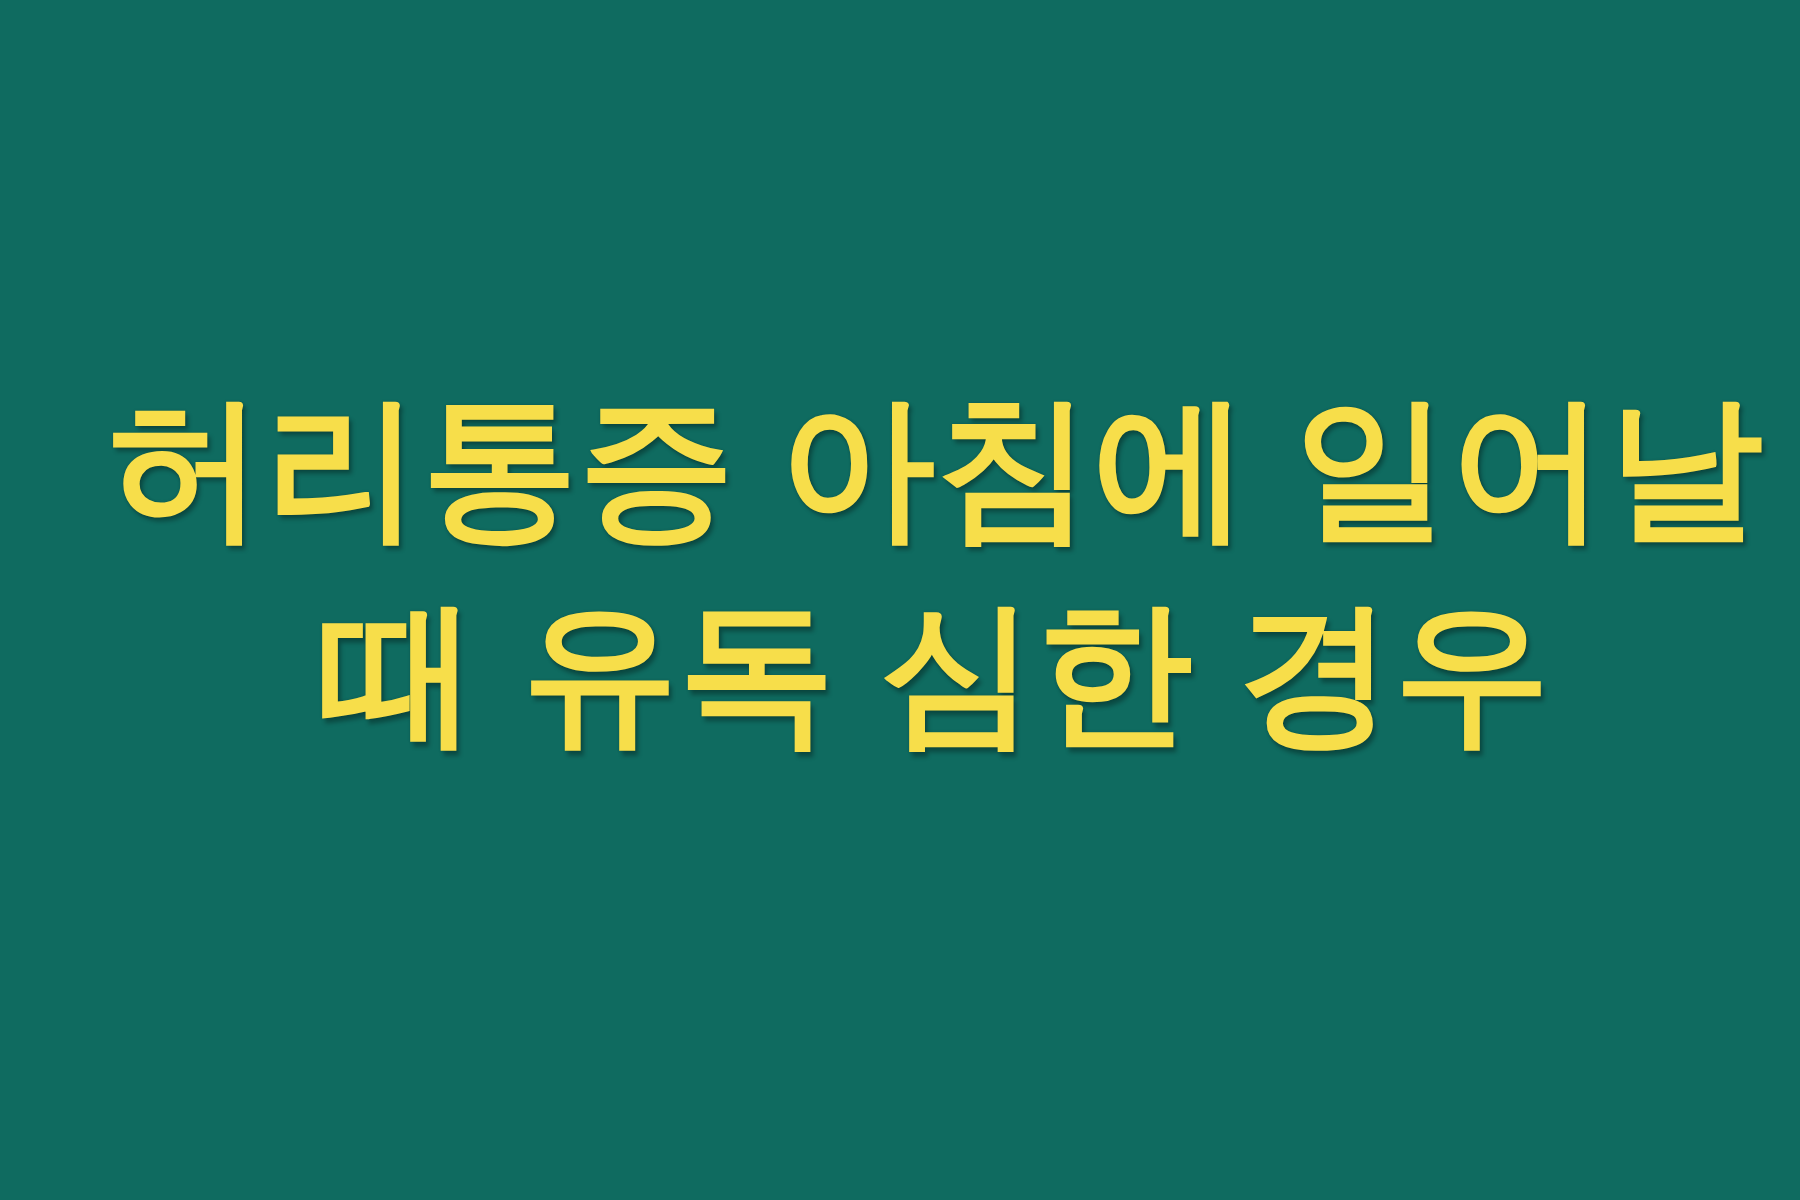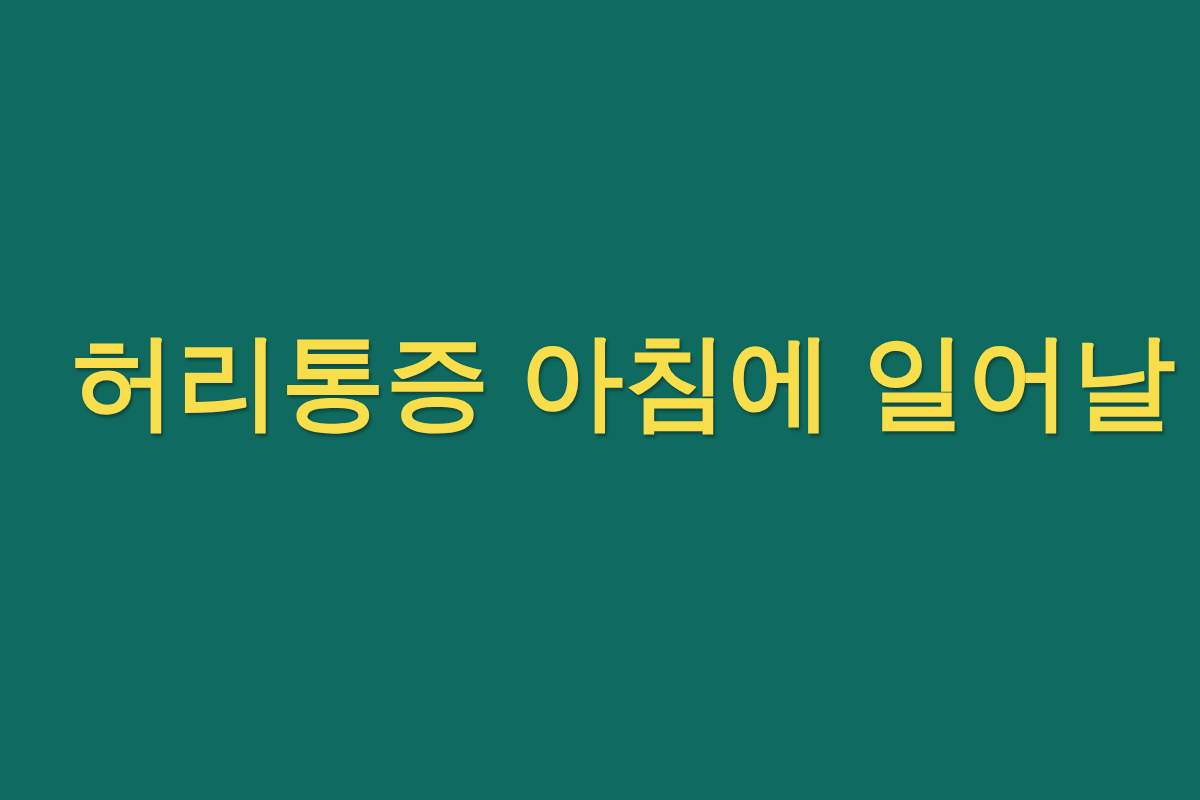--- a/index.html
+++ b/index.html
@@ -55,16 +55,17 @@
 </style>
 </head>
 <body>
 
 <div class="canvas">
 
   <div class="headline-block">
 
     <span class="headline-line line-1">허리통증 아침에 일어날</span>
 
+    <span class="headline-line line-2">때 유독 심한 경우</span>
 
   </div>
 
 </div>
 
 </body></html>

